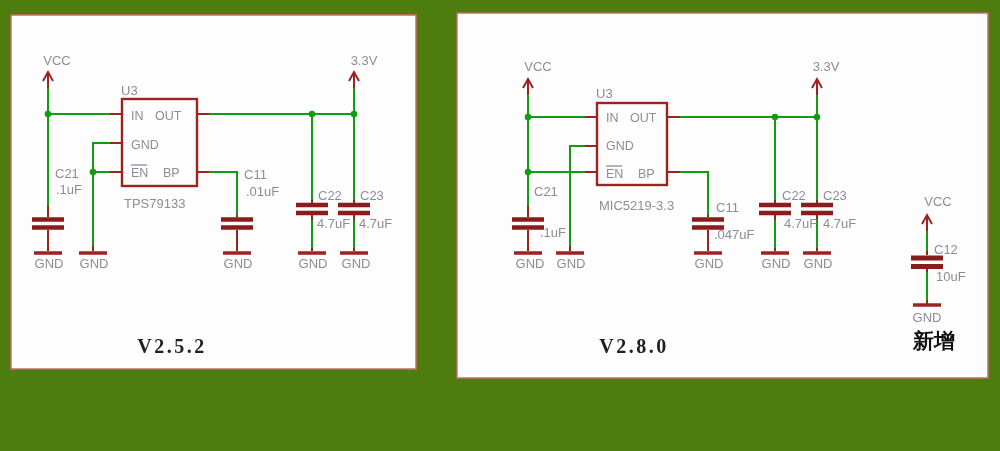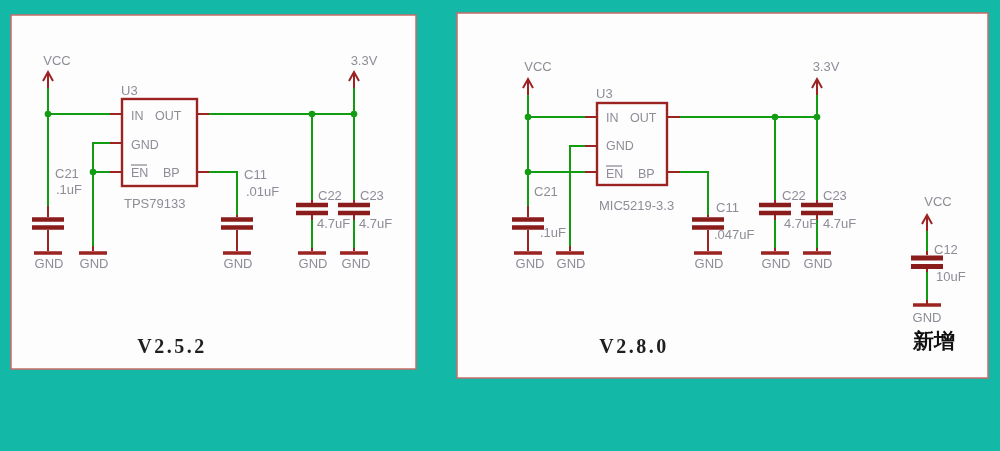--- a/index.html
+++ b/index.html
@@ -1,16 +1,16 @@
 <!DOCTYPE html>
 <html><head>
 <meta charset="utf-8">
 <style>
   html,body { margin:0; padding:0; background:#fafafa; }
-  .stage { position:relative; width:1000px; height:451px; background:#14b8a6; overflow:hidden;
+  .stage { position:relative; width:1000px; height:451px; background:#4d7c0f; overflow:hidden;
            font-family:"Liberation Sans", sans-serif; }
   svg { display:block; }
   .box   { fill:#fdfdfd; stroke:#c96b6b; stroke-width:1.5; }
   .wire  { stroke:#129c12; stroke-width:2; fill:none; }
   .stub  { stroke:#9b2423; stroke-width:2; fill:none; }
   .plate { stroke:#8a1c1c; stroke-width:4.5; fill:none; }
   .plate-big { stroke:#8a1c1c; stroke-width:5; fill:none; }
   .gndbar{ stroke:#9b2423; stroke-width:3.5; fill:none; }
   .arrow { stroke:#9b2423; stroke-width:2; fill:none; stroke-linejoin:miter; }
   .dot   { fill:#129c12; stroke:none; }

